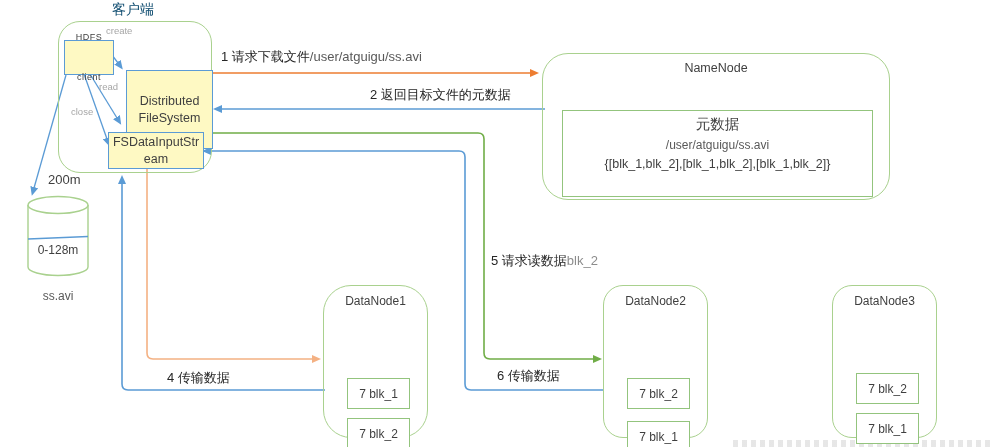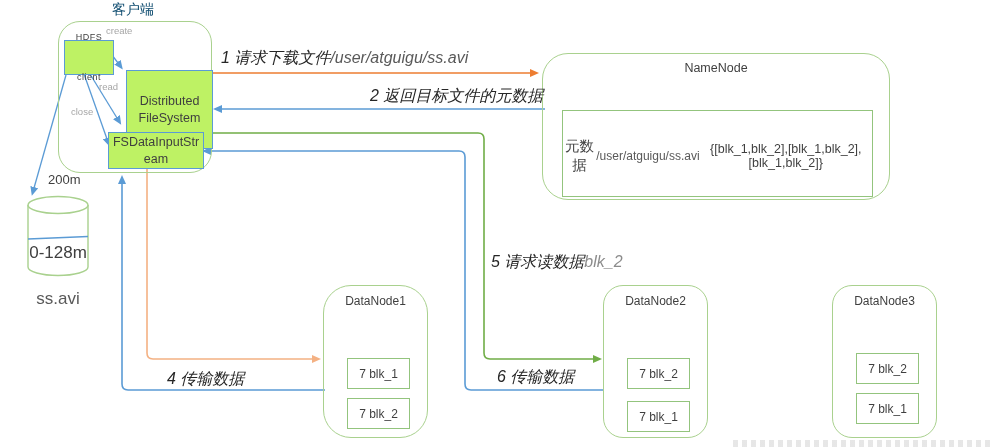--- a/index.html
+++ b/index.html
@@ -10,55 +10,55 @@
   #lines{position:absolute;left:0;top:0;z-index:1;}
   .s-blue{stroke:var(--blue);}  .f-blue{fill:var(--blue);}
   .s-green{stroke:var(--green);} .f-green{fill:var(--green);}
   .s-orange{stroke:var(--orange);} .f-orange{fill:var(--orange);}
   .s-orange-light{stroke:var(--orange-light);} .f-orange-light{fill:var(--orange-light);}
   .s-green-light{stroke:var(--green-light);}
   .ln{fill:none;stroke-width:1.6;}
   .ln-thin{fill:none;stroke-width:1.3;}
   .abs{position:absolute;}
   .box-blue{
-    position:absolute;background:#bef264;border:1.4px solid var(--blue);
+    position:absolute;background:#fef9c3;border:1.4px solid var(--blue);
     display:flex;flex-direction:column;align-items:center;justify-content:center;
     text-align:center;z-index:3;line-height:1.3;gap:28px;
   }
   .round-green{
     position:absolute;border:1.5px solid var(--green-light);border-radius:22px;
     background:transparent;z-index:2;
   }
   .client-title{position:absolute;left:112px;top:1px;font-size:14px;color:#0c4a6e;z-index:3;}
   .conn-lbl{position:absolute;font-size:9.5px;color:var(--gray-label);z-index:3;}
   .hdfs-box{left:64px;top:40px;width:48px;height:33px;font-size:9px;letter-spacing:.5px;}
   .dfs-box{left:126px;top:38px;width:85px;height:77px;font-size:12.5px;margin-top:32px;}
   .fsdis-box{left:108px;top:132px;width:96px;height:37px;font-size:12.5px;word-break:break-all;padding:0 3px;box-sizing:border-box;}
   .nn-box{left:542px;top:53px;width:346px;height:145px;border-radius:26px;}
   .nn-title{position:absolute;left:0;top:7px;width:100%;text-align:center;font-size:12.5px;}
   .meta-box{
     position:absolute;left:562px;top:110px;width:309px;height:85px;
     border:1.4px solid var(--green-mid);background:#fff;z-index:3;
-    display:flex;align-items:center;text-align:center;
+    display:flex;flex-direction:column;align-items:center;text-align:center;
   }
   .meta-title{font-size:14.5px;margin-top:4px;}
   .meta-path{font-size:12px;color:var(--text-mid);margin-top:4px;}
   .meta-blocks{font-size:12.5px;margin-top:5px;}
   .datanode{position:absolute;width:103px;height:151px;border:1.4px solid var(--green-light);border-radius:20px;z-index:2;background:transparent;}
   .dn-title{position:absolute;left:0;top:8px;width:100%;text-align:center;font-size:12px;}
   .blk{
     position:absolute;left:23px;width:61px;height:29px;border:1.3px solid var(--green-mid);
-    background:#fff;display:flex;align-items:center;justify-content:center;font-size:12px;
+    background:#fff;display:flex;align-items:center;justify-content:center;font-size:12px;margin-top:20px;
   }
   .dn1{left:323px;top:285px;border-radius:28px;} .dn2{left:603px;top:285px;} .dn3{left:832px;top:285px;}
   .dn1 .b1,.dn2 .b1{top:72px;} .dn1 .b2{top:112px;} .dn2 .b2{top:115px;}
   .dn3 .b1{top:67px;} .dn3 .b2{top:107px;}
-  .lbl{position:absolute;font-size:16px;color:#262626;white-space:nowrap;z-index:3;font-style:italic;}
+  .lbl{position:absolute;font-size:13px;color:#262626;white-space:nowrap;z-index:3;}
   .en-mid{color:var(--text-mid);} .en-gray{color:var(--text-gray);}
-  .stor-txt{position:absolute;left:27px;width:62px;text-align:center;font-size:17px;z-index:3;}
+  .stor-txt{position:absolute;left:27px;width:62px;text-align:center;font-size:12px;z-index:3;}
   .watermark{
     position:absolute;left:733px;top:440px;width:260px;height:8px;opacity:.45;z-index:1;
     background:repeating-linear-gradient(90deg,#c9c9c9 0 5px,transparent 5px 9px);
   }
 </style>
 </head>
 <body>
 
 <div id="canvas">
 

